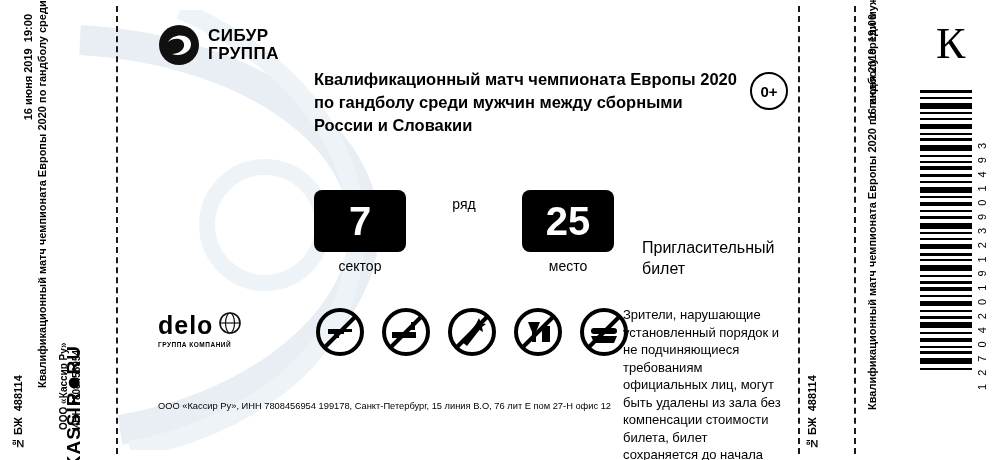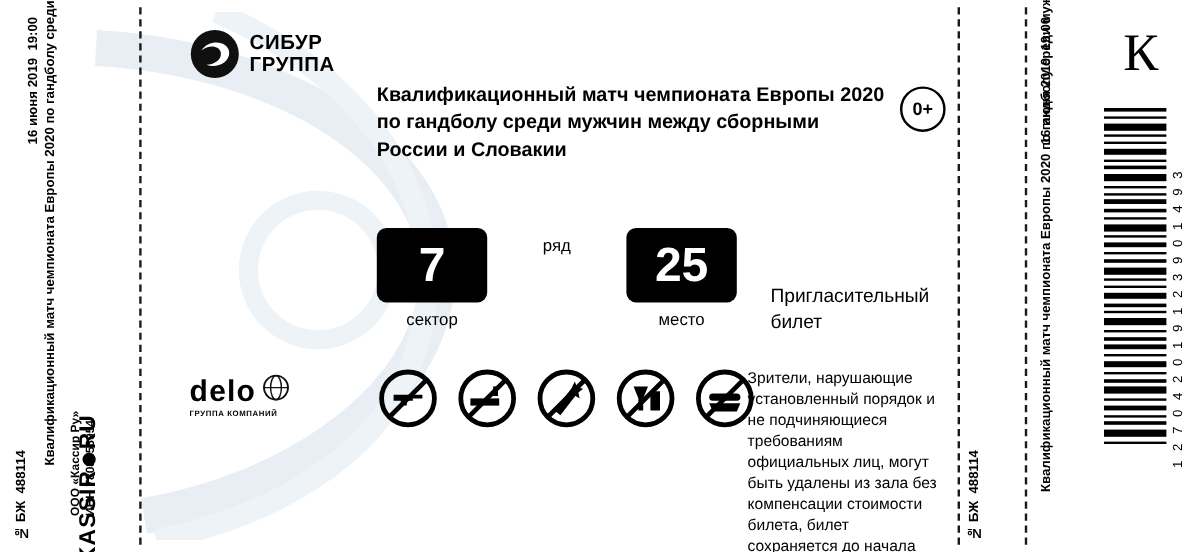--- a/index.html
+++ b/index.html
@@ -431,20 +431,21 @@
           <rect x="13" y="22" width="26" height="6" rx="3" fill="#000"></rect>
           <path d="M13,30 h26 l-3,7 h-20 z" fill="#000"></path>
           <line x1="11" y1="41" x2="41" y2="11" stroke="#000" stroke-width="4"></line>
         </svg>
       </span>
     </div>
 
     <div class="rules">Зрители, нарушающие установленный порядок и не подчиняющиеся требованиям официальных лиц, могут быть удалены из зала без компенсации стоимости билета, билет сохраняется до начала мероприятия.</div>
 
     <div class="fineprint">
+      <div>ООО «Кассир Ру», ИНН 7808456954 199178, Санкт-Петербург, 15 линия В.О, 76 лит Е пом 27-Н офис 12</div>
     </div>
   </div>
 
   <div class="stub-mid">
     <div class="dash-a"></div>
     <div class="dash-b"></div>
     <div class="serial vert">№ БЖ  488114</div>
   </div>
 
   <div class="stub-right">

